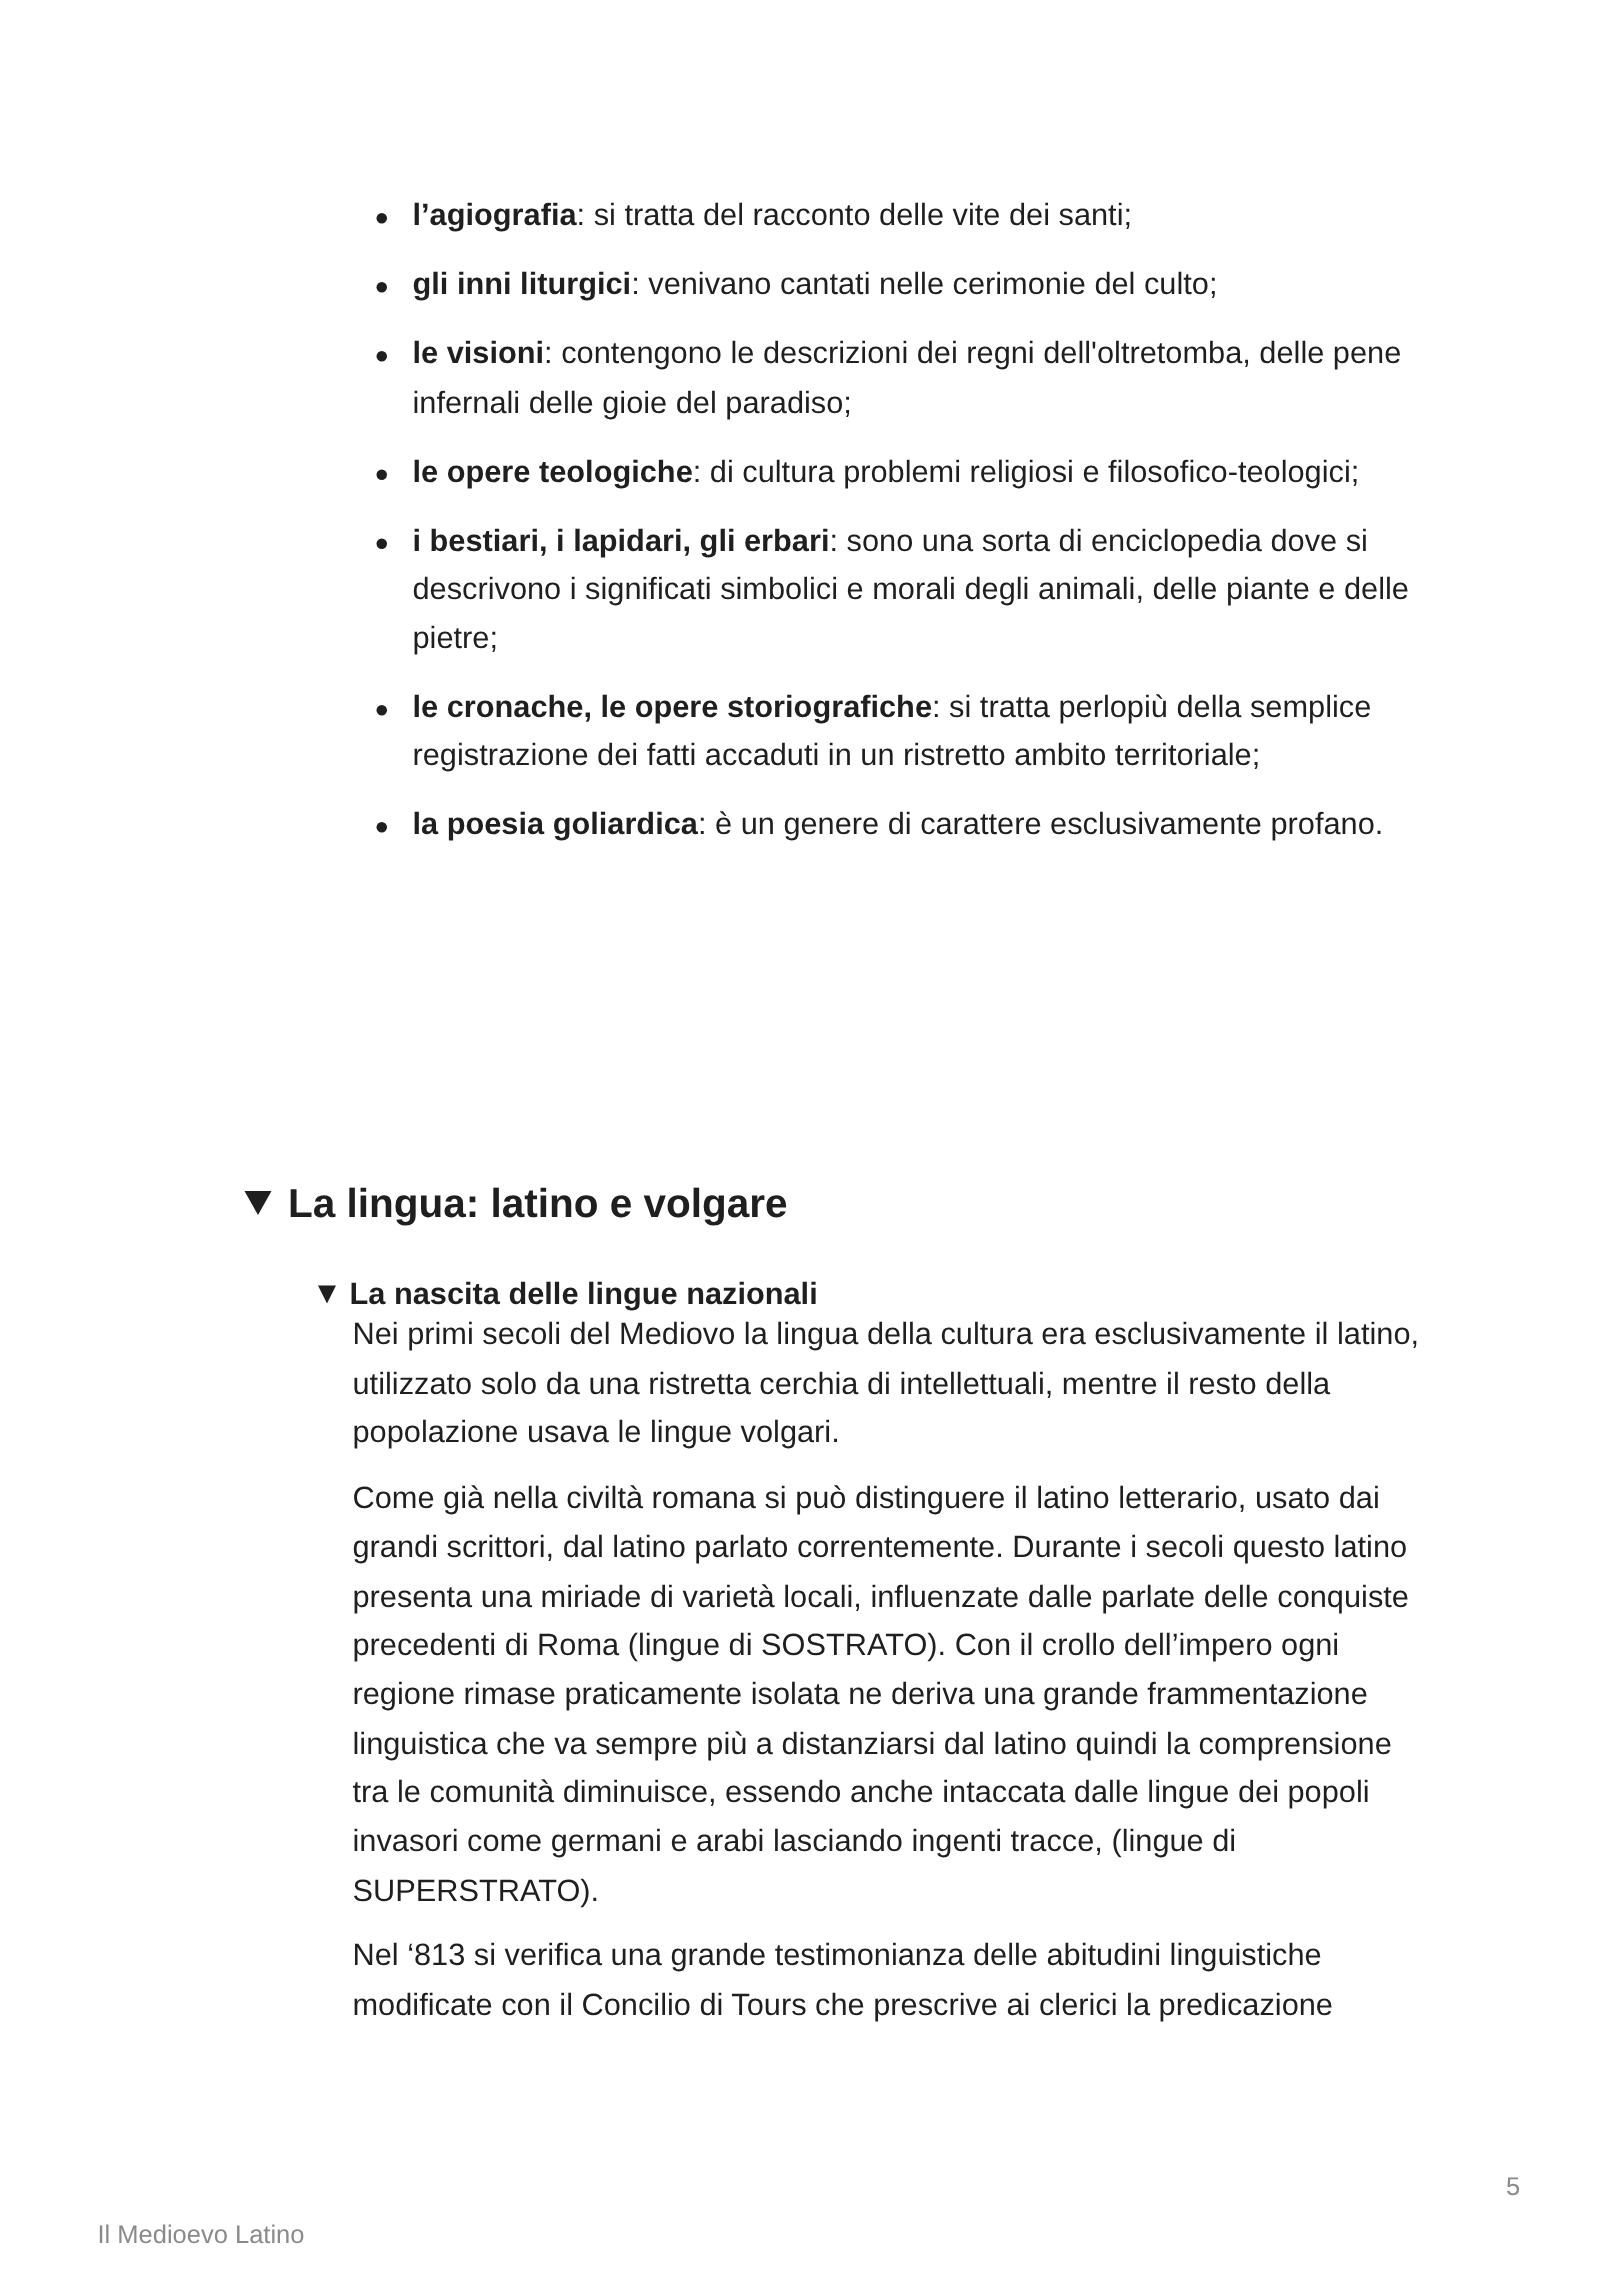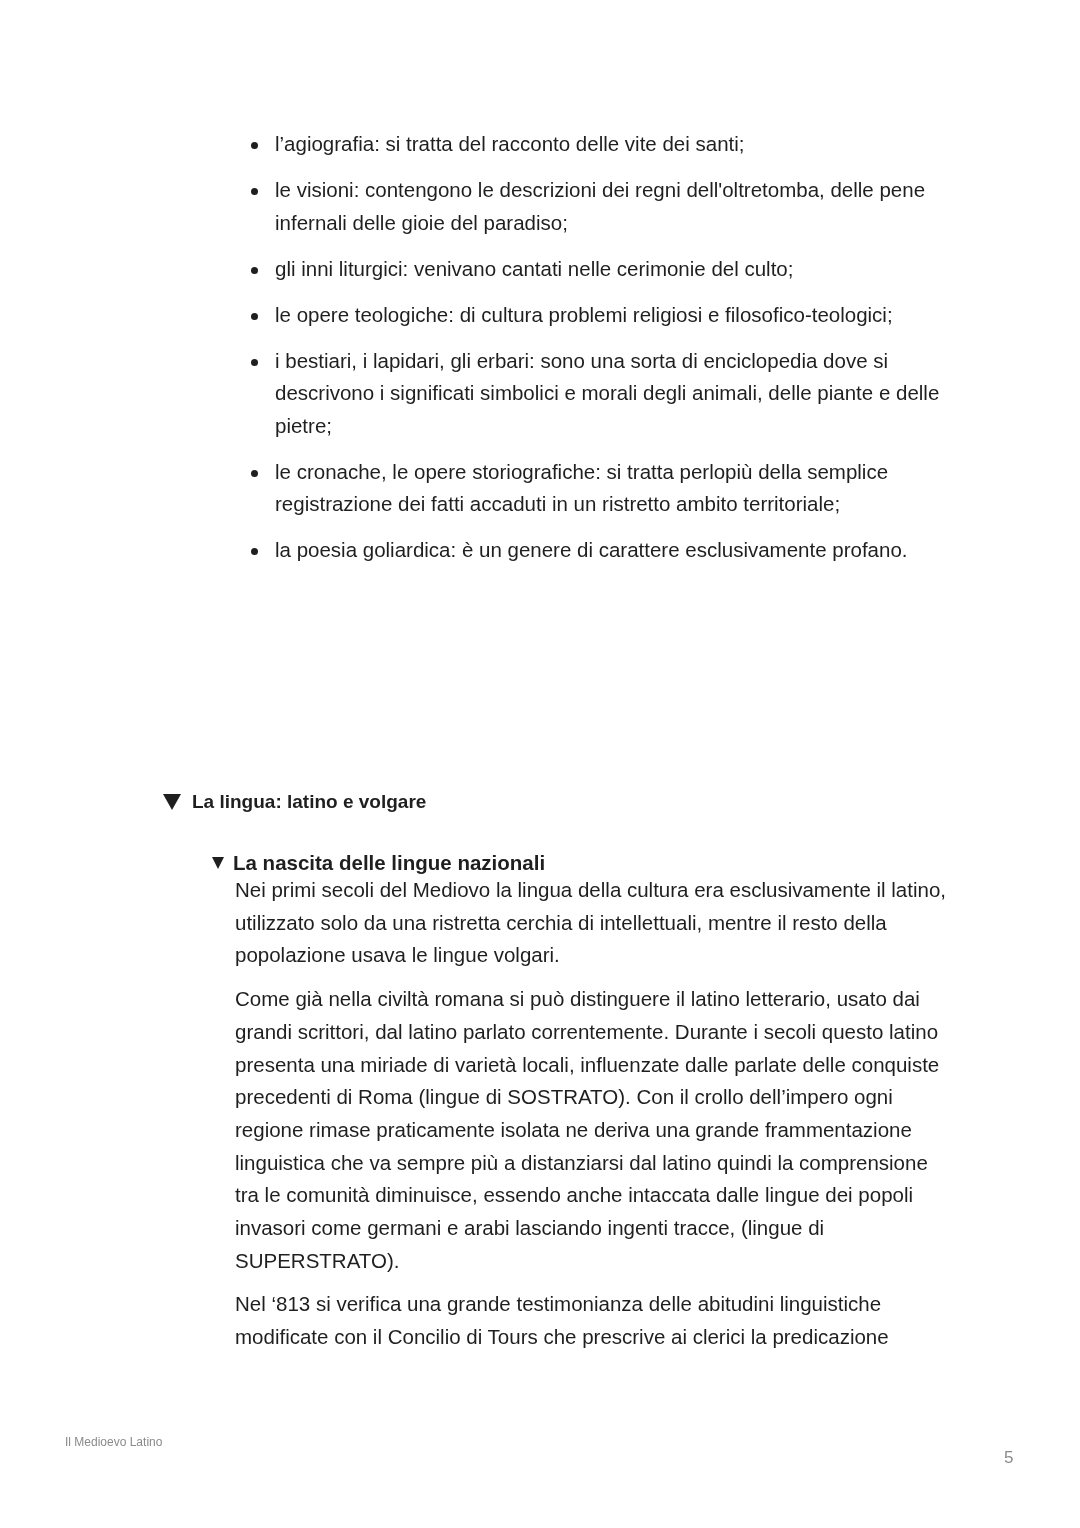--- a/index.html
+++ b/index.html
@@ -3,37 +3,37 @@
   <meta charset="utf-8">
   <style>
     html, body { margin: 0; padding: 0; background: #ffffff; }
     body {
       width: 1080px; height: 1528px; position: relative; overflow: hidden;
       font-family: "Liberation Sans", sans-serif; color: #1f1f1f;
     }
     .bullets { position: absolute; left: 246px; top: 128px; width: 720px; margin: 0; padding: 0; list-style: none; }
     .bullets li { position: relative; padding-left: 29px; font-size: 20.5px; line-height: 32.5px; margin-bottom: 13.5px; }
     .bullets li .dot { position: absolute; left: 5px; top: 14px; width: 7px; height: 7px; border-radius: 50%; background: #1f1f1f; }
-    .bullets li b { font-weight: normal; }
-    .h2 { position: absolute; left: 163px; top: 784px; font-size: 19px; font-weight: bold; line-height: 36px; display: flex; align-items: center; }
+    .bullets li b { font-weight: bold; }
+    .h2 { position: absolute; left: 163px; top: 784px; font-size: 27px; font-weight: bold; line-height: 36px; display: flex; align-items: center; }
     .h2 .tri { display: inline-block; width: 0; height: 0; border-left: 9px solid transparent; border-right: 9px solid transparent; border-top: 16px solid #1f1f1f; margin-right: 11px; }
     .h3 { position: absolute; left: 212px; top: 833px; font-size: 20.5px; font-weight: bold; line-height: 28px; display: flex; align-items: center; margin-top: 16px; }
     .h3 .tri { display: inline-block; width: 0; height: 0; border-left: 6.5px solid transparent; border-right: 6.5px solid transparent; border-top: 12px solid #1f1f1f; margin-right: 9px; }
     .body-text { position: absolute; left: 235px; top: 874px; width: 720px; }
     .body-text p { margin: 0 0 11px 0; font-size: 20.5px; line-height: 32.7px; }
-    .footer-title { position: absolute; left: 65px; top: 1435px; font-size: 12px; color: #8a8a8a; text-align: center; }
+    .footer-title { position: absolute; left: 65px; top: 1480px; font-size: 17px; color: #8a8a8a; text-align: center; }
     .footer-page { position: absolute; left: 1004px; top: 1448px; font-size: 17px; color: #8a8a8a; }
   </style>
 </head>
 <body>
 
 <ul class="bullets">
   <li><span class="dot"></span><b>l’agiografia</b><span>: si tratta del racconto delle vite dei santi;</span></li>
+  <li><span class="dot"></span><b>gli inni liturgici</b><span>: venivano cantati nelle cerimonie del culto;</span></li>
   <li><span class="dot"></span><b>le visioni</b><span>: contengono le descrizioni dei regni dell'oltretomba, delle pene infernali delle gioie del paradiso;</span></li>
-  <li><span class="dot"></span><b>gli inni liturgici</b><span>: venivano cantati nelle cerimonie del culto;</span></li>
   <li><span class="dot"></span><b>le opere teologiche</b><span>: di cultura problemi religiosi e filosofico-teologici;</span></li>
   <li><span class="dot"></span><b>i bestiari, i lapidari, gli erbari</b><span>: sono una sorta di enciclopedia dove si descrivono i significati simbolici e morali degli animali, delle piante e delle pietre;</span></li>
   <li><span class="dot"></span><b>le cronache, le opere storiografiche</b><span>: si tratta perlopiù della semplice registrazione dei fatti accaduti in un ristretto ambito territoriale;</span></li>
   <li><span class="dot"></span><b>la poesia goliardica</b><span>: è un genere di carattere esclusivamente profano.</span></li>
 </ul>
 
 <div class="h2">
   <span class="tri"></span>
   <span>La lingua: latino e volgare</span>
 </div>

